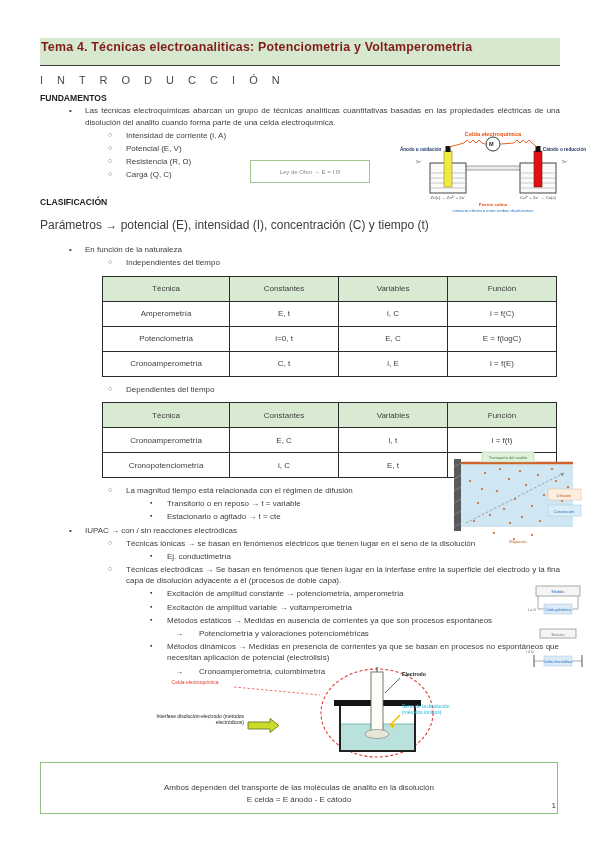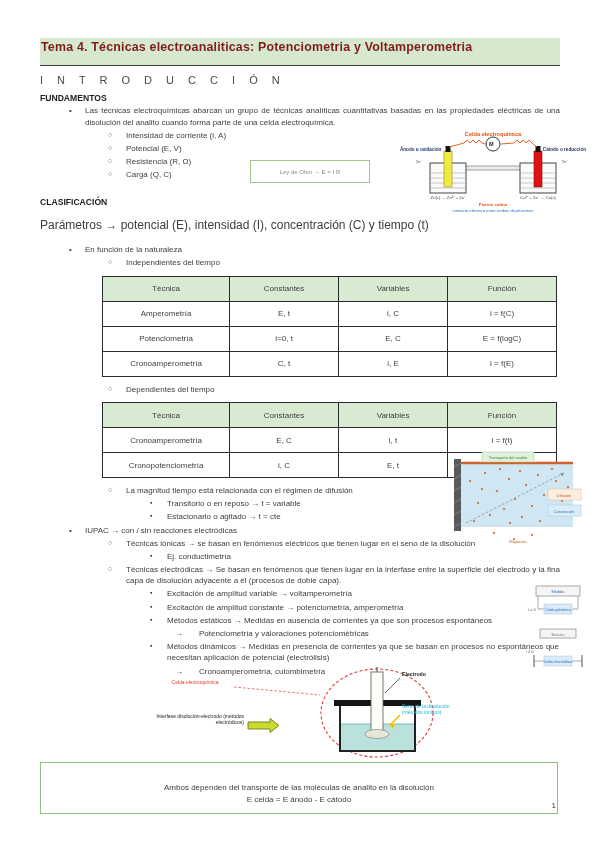--- a/index.html
+++ b/index.html
@@ -153,22 +153,22 @@
     </table>
 
     <div class="li l2 nj narrow">La magnitud tiempo está relacionada con el régimen de difusión</div>
     <div class="li l3 nj">Transitorio o en reposo → t = variable</div>
     <div class="li l3 nj">Estacionario o agitado → t = cte</div>
 
     <div class="li l1 nj">IUPAC → con / sin reacciones electródicas</div>
     <div class="li l2 narrow">Técnicas iónicas → se basan en fenómenos eléctricos que tienen lugar en el seno de la disolución</div>
     <div class="li l3 nj">Ej. conductimetría</div>
     <div class="li l2">Técnicas electródicas → Se basan en fenómenos que tienen lugar en la interfase entre la superficie del electrodo y la fina capa de disolución adyacente a él (procesos de doble capa).</div>
+    <div class="li l3 nj">Excitación de amplitud constante → potenciometría, amperometría</div>
     <div class="li l3 nj">Excitación de amplitud variable → voltamperometría</div>
-    <div class="li l3 nj">Excitación de amplitud constante → potenciometría, amperometría</div>
     <div class="li l3 narrow">Métodos estáticos → Medidas en ausencia de corrientes ya que son procesos espontáneos</div>
     <div class="li l4">Potenciometría y valoraciones potenciométricas</div>
     <div class="li l3 narrow">Métodos dinámicos → Medidas en presencia de corrientes ya que se basan en procesos no espontáneos que necesitan aplicación de potencial (electrólisis)</div>
     <div class="li l4">Cronoamperometría, culombimetría</div>
 
   </div>
 
   <div class="ohm-box">Ley de Ohm → E = I·R</div>
 
   <div class="fig-celda">

